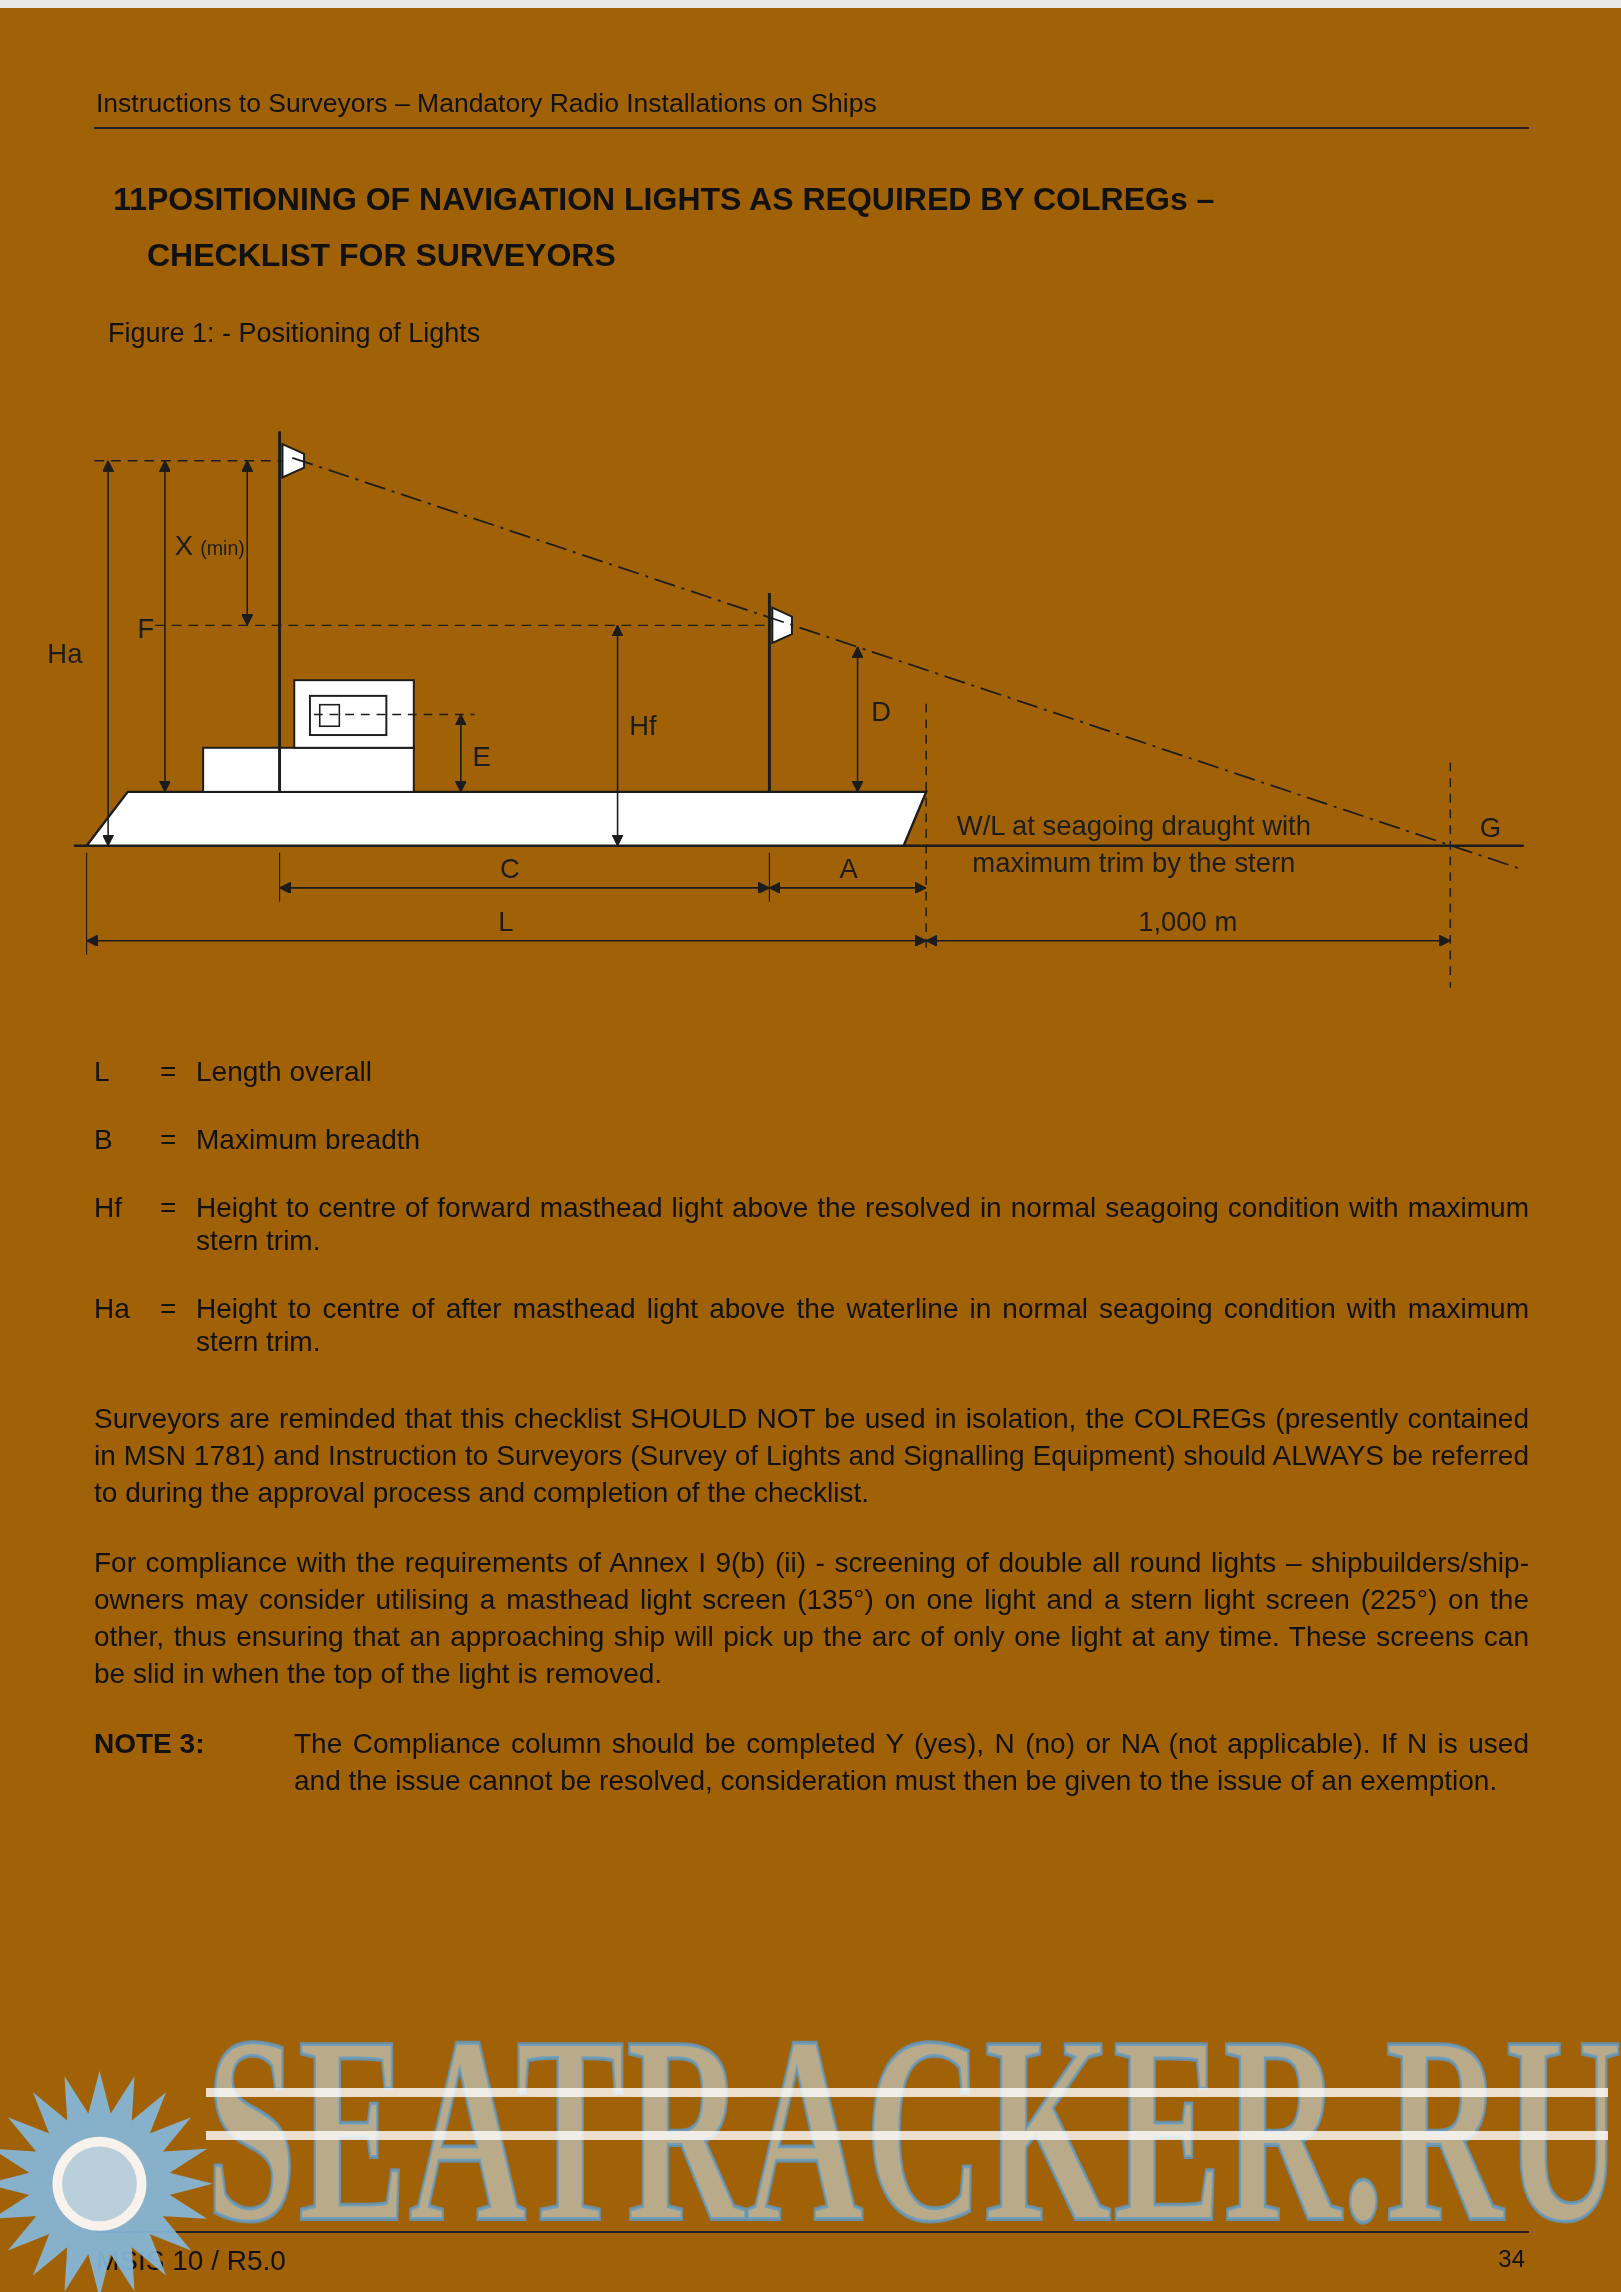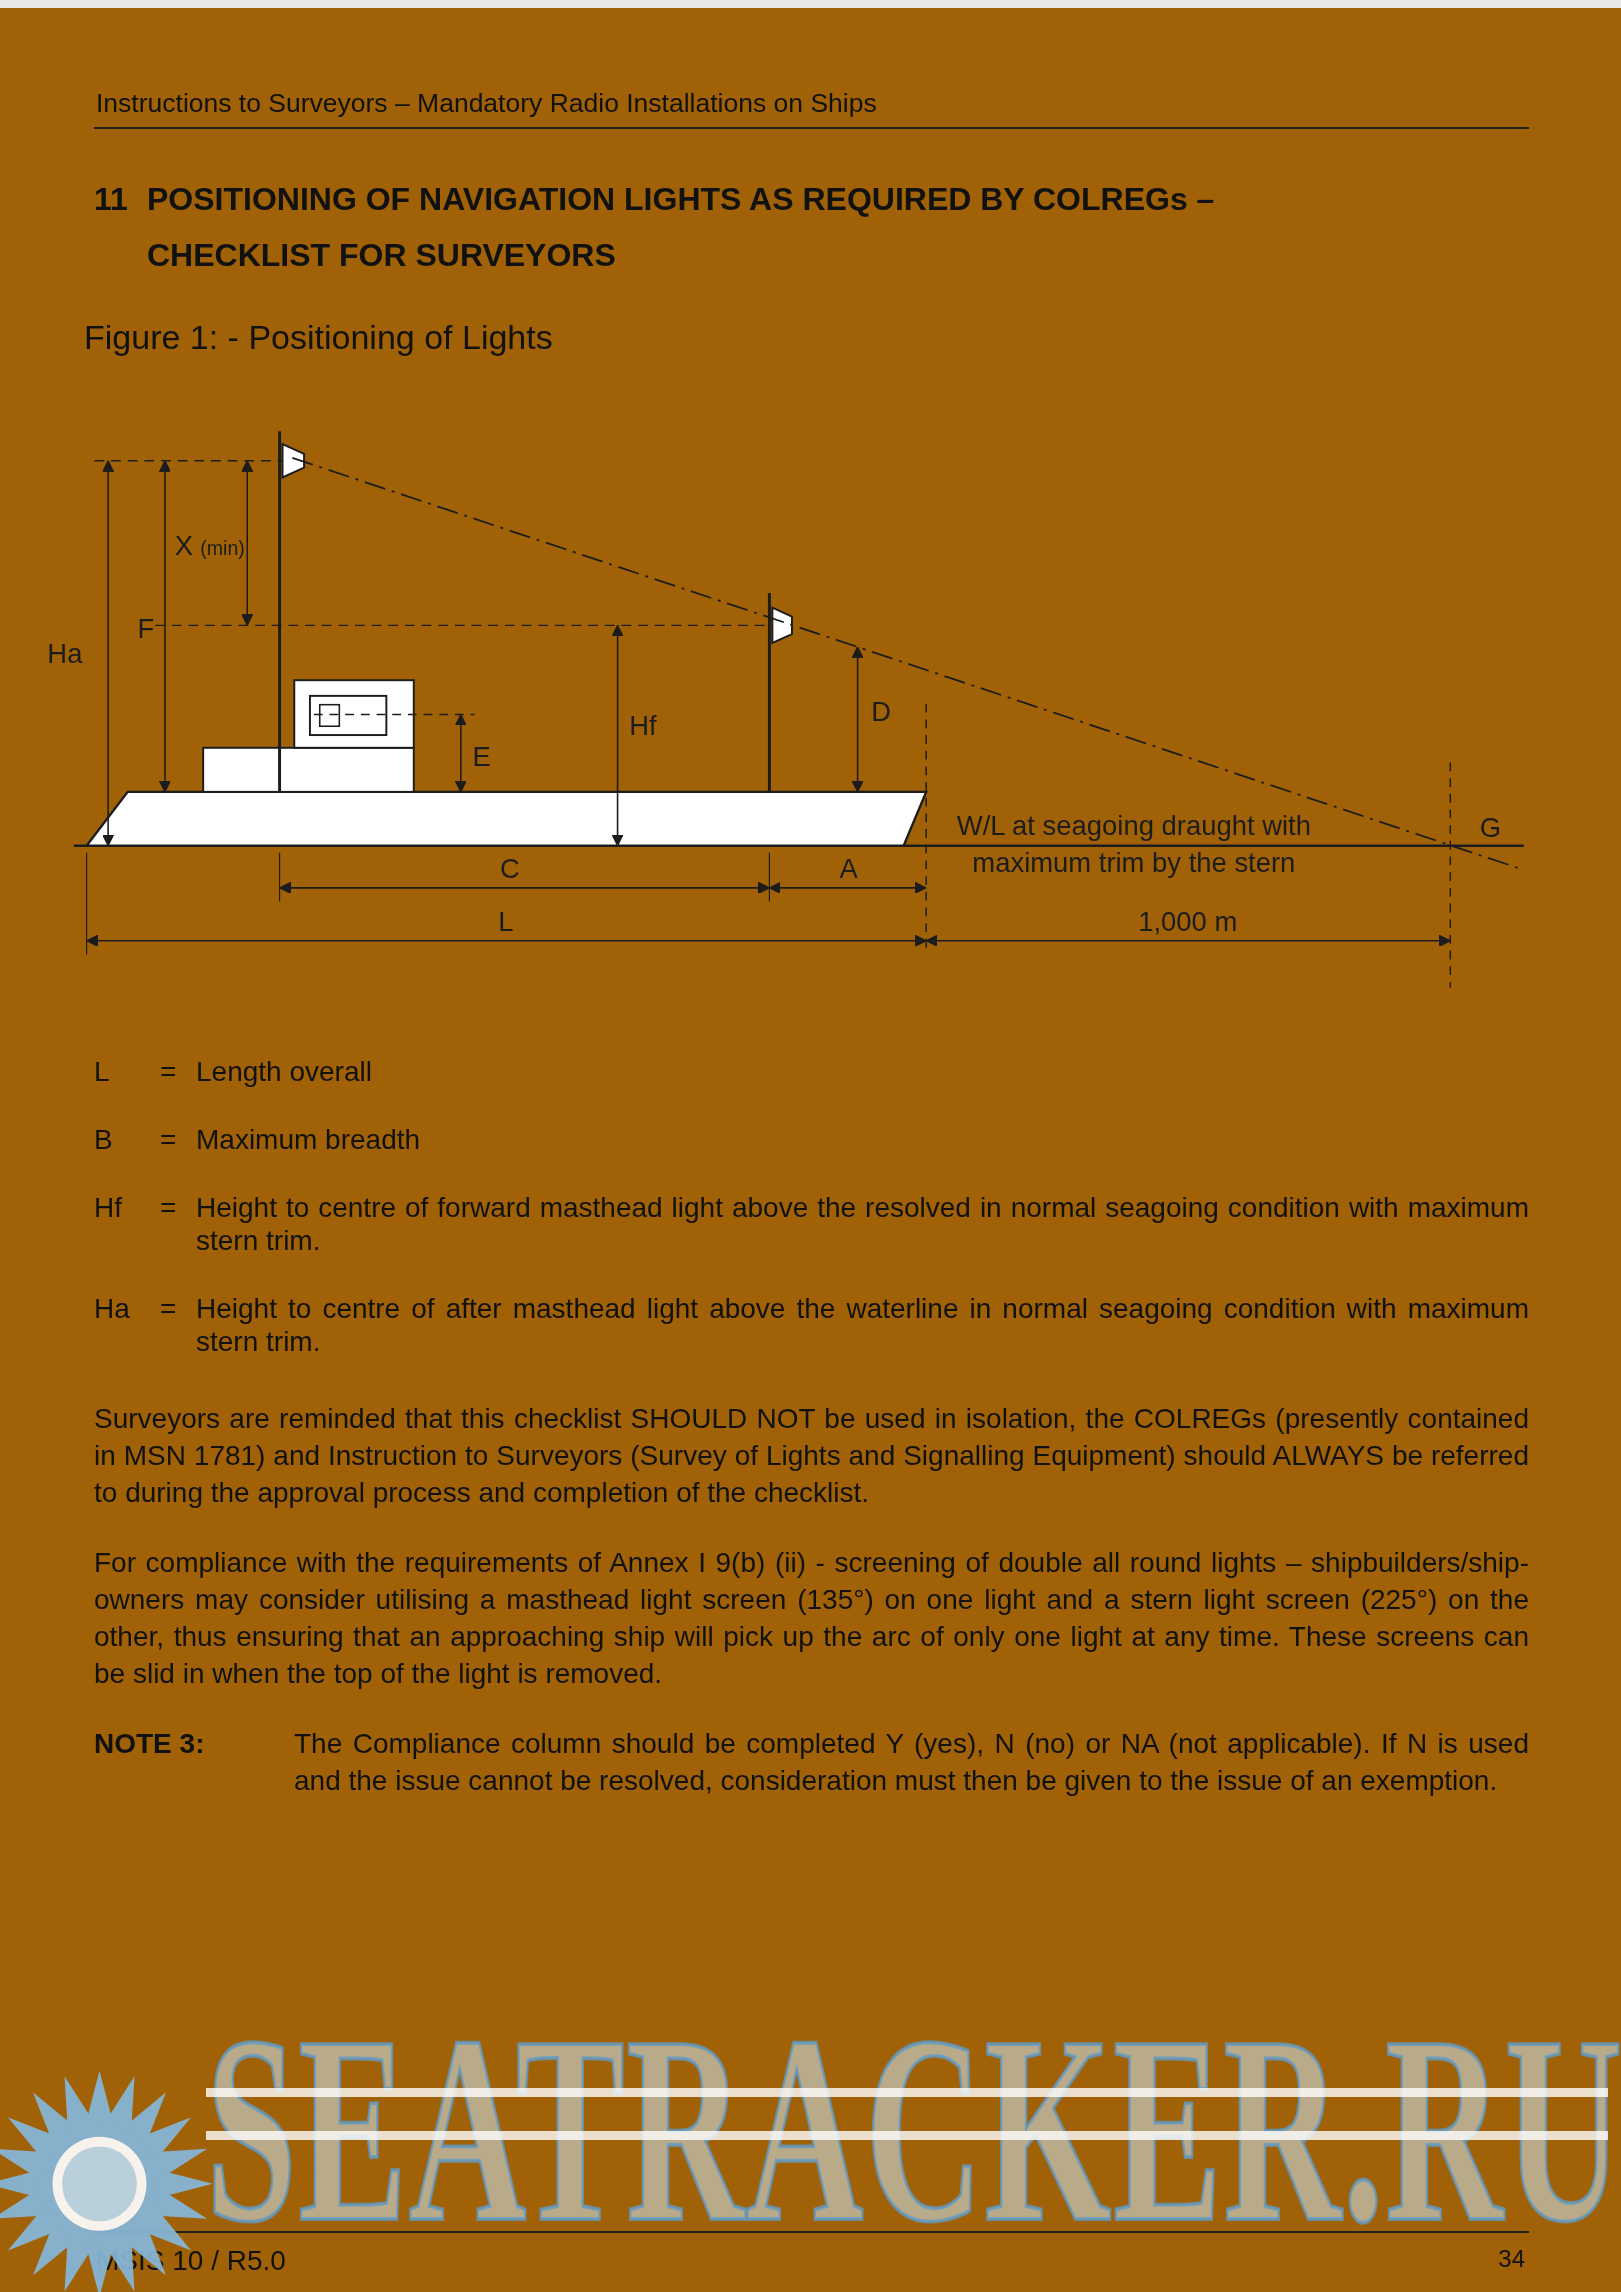--- a/index.html
+++ b/index.html
@@ -6,24 +6,24 @@
   .page {
     position:relative; width:1621px; height:2293px; margin:8px auto;
     background:#a16207; overflow:hidden;
     font-family:"Liberation Sans","DejaVu Sans",sans-serif; color:#111;
   }
   
   .header-text { position:absolute; left:96px; top:80px; font-size:26.5px; }
   .header-rule { position:absolute; left:94px; right:92px; top:119px; border-top:2px solid #222; }
   
   .heading { position:absolute; left:94px; top:163px; width:1284px; display:flex; font-weight:bold; font-size:32px; line-height:56px; }
-  .heading-num { width:53px; flex:none; }
+  .heading-num { width:53px; flex:none;text-align:right; }
   .heading-text { flex:1; }
   
-  .fig-caption { position:absolute; left:84px; top:310px; font-size:34px; }
+  .fig-caption { position:absolute; left:108px; top:310px; font-size:27px; }
   
   .diagram { position:absolute; left:39px; top:392px; }
   .diagram text { font-family:"Liberation Sans","DejaVu Sans",sans-serif; font-size:28px; fill:#1c1c1c; }
   .diagram text.small { font-size:20px; }
   .diagram line, .diagram polygon, .diagram rect, .diagram path { stroke:#1c1c1c; }
   
   .definitions { position:absolute; left:94px; top:1047px; right:92px; font-size:28px; line-height:33px; }
   .def-row { display:flex; margin-bottom:35px; }
   .def-sym { width:66px; flex:none; }
   .def-eq  { width:36px; flex:none; }

